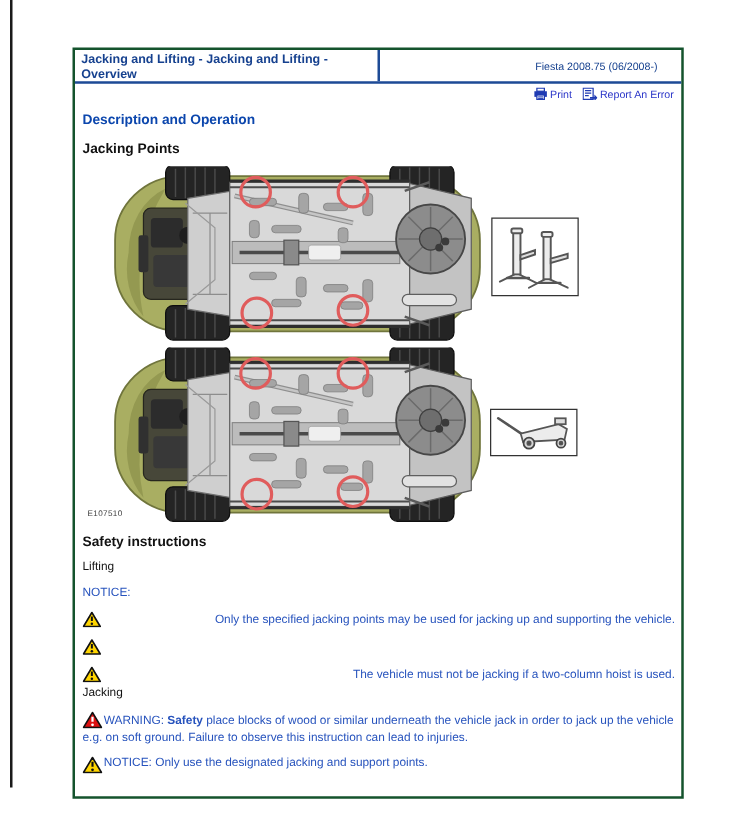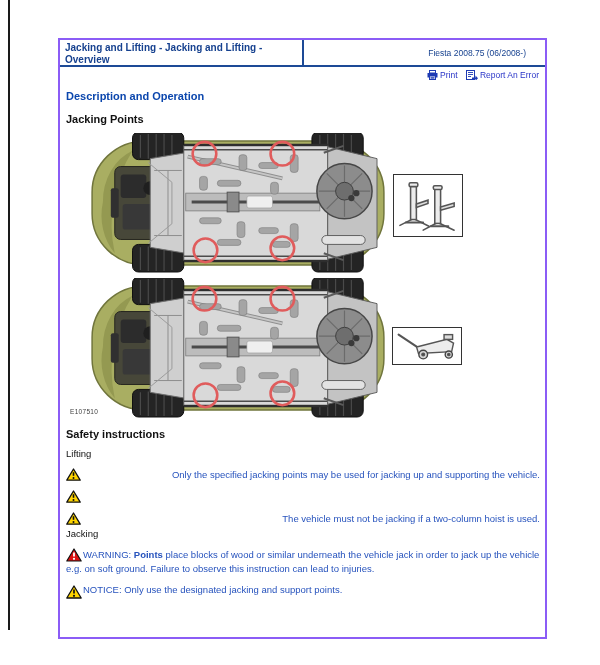--- a/index.html
+++ b/index.html
@@ -2,21 +2,21 @@
 <html><head>
 <meta charset="utf-8">
 <style>
   * { margin:0; padding:0; box-sizing:border-box; }
   html,body { width:600px; height:665px; background:#ffffff; overflow:hidden; }
   body { font-family:"Liberation Sans","DejaVu Sans",sans-serif; color:#111; position:relative; }
 
   .frame-line { position:absolute; left:8px; top:0; width:2px; height:630px; background:#1a1a1a; }
 
   .doc { position:absolute; left:58px; top:38px; width:489px; height:601px;
-         border:2px solid #8b5cf6; background:#fff; }
+         border:2px solid #14532d; background:#fff; }
 
   
   .doc-header { display:flex; border-bottom:2px solid #1d4a96; height:27px; }
   .doc-title  { width:244px; border-right:2px solid #1d4a96; padding:2px 5px 2px 5px;
                 font-size:10px; font-weight:bold; color:#16418f; line-height:11.5px; }
   .doc-model  { flex:1; display:flex; align-items:center; justify-content:flex-end;
                 padding-right:19px; font-size:8.5px; color:#16418f; }
 
   .doc-body { padding:0 5px; }
 
@@ -211,20 +211,21 @@
           <circle cx="31" cy="28" r="1.4" fill="#444"></circle>
           <circle cx="58" cy="28" r="3.8" fill="#d5d5d5" stroke="#444"></circle>
           <circle cx="58" cy="28" r="1.2" fill="#444"></circle>
         </g>
       </svg>
       <div class="fig-label">E107510</div>
     </div>
 
     <div class="h-sub" style="margin-top:9px">Safety instructions</div>
     <div class="h-small">Lifting</div>
+    <div class="notice-label">NOTICE:</div>
 
     <div class="notice-row">
       <svg width="15" height="13" viewBox="0 0 15 13">
         <path d="M7.5,1 L14.2,12.2 L0.8,12.2 Z" fill="#ffd500" stroke="#111" stroke-width="1.3" stroke-linejoin="round"></path>
         <path d="M7.5,4.2 v3.6" stroke="#111" stroke-width="1.6"></path>
           <circle cx="7.5" cy="10" r="1" fill="#111"></circle>
       </svg>
       <span>Only the specified jacking points may be used for jacking up and supporting the vehicle.</span>
     </div>
 
@@ -245,21 +246,21 @@
       <span>The vehicle must not be jacking if a two-column hoist is used.</span>
     </div>
 
     <div class="h-small" style="margin-top:3px">Jacking</div>
 
     <div class="warn-para">
       <svg class="tri" width="16" height="14" viewBox="0 0 16 14">
         <path d="M8,1 L15.2,13 L0.8,13 Z" fill="#dd1111" stroke="#111" stroke-width="1.2" stroke-linejoin="round"></path>
         <path d="M8,4.4 v4" stroke="#fff" stroke-width="1.8"></path>
           <circle cx="8" cy="10.8" r="1.1" fill="#fff"></circle>
-      </svg><span>WARNING: </span><b>Points</b><span> place blocks of wood or similar underneath the vehicle jack in order to jack up the vehicle e.g. on soft ground. Failure to observe this instruction can lead to injuries.</span>
+      </svg><span>WARNING: </span><b>Safety</b><span> place blocks of wood or similar underneath the vehicle jack in order to jack up the vehicle e.g. on soft ground. Failure to observe this instruction can lead to injuries.</span>
     </div>
 
     <div class="warn-para final-notice">
       <svg class="tri" width="16" height="14" viewBox="0 0 16 14">
         <path d="M8,1 L15.2,13 L0.8,13 Z" fill="#ffd500" stroke="#111" stroke-width="1.3" stroke-linejoin="round"></path>
         <path d="M8,4.4 v4" stroke="#111" stroke-width="1.7"></path>
           <circle cx="8" cy="10.8" r="1.1" fill="#111"></circle>
       </svg><span>NOTICE: Only use the designated jacking and support points.</span>
     </div>
 

